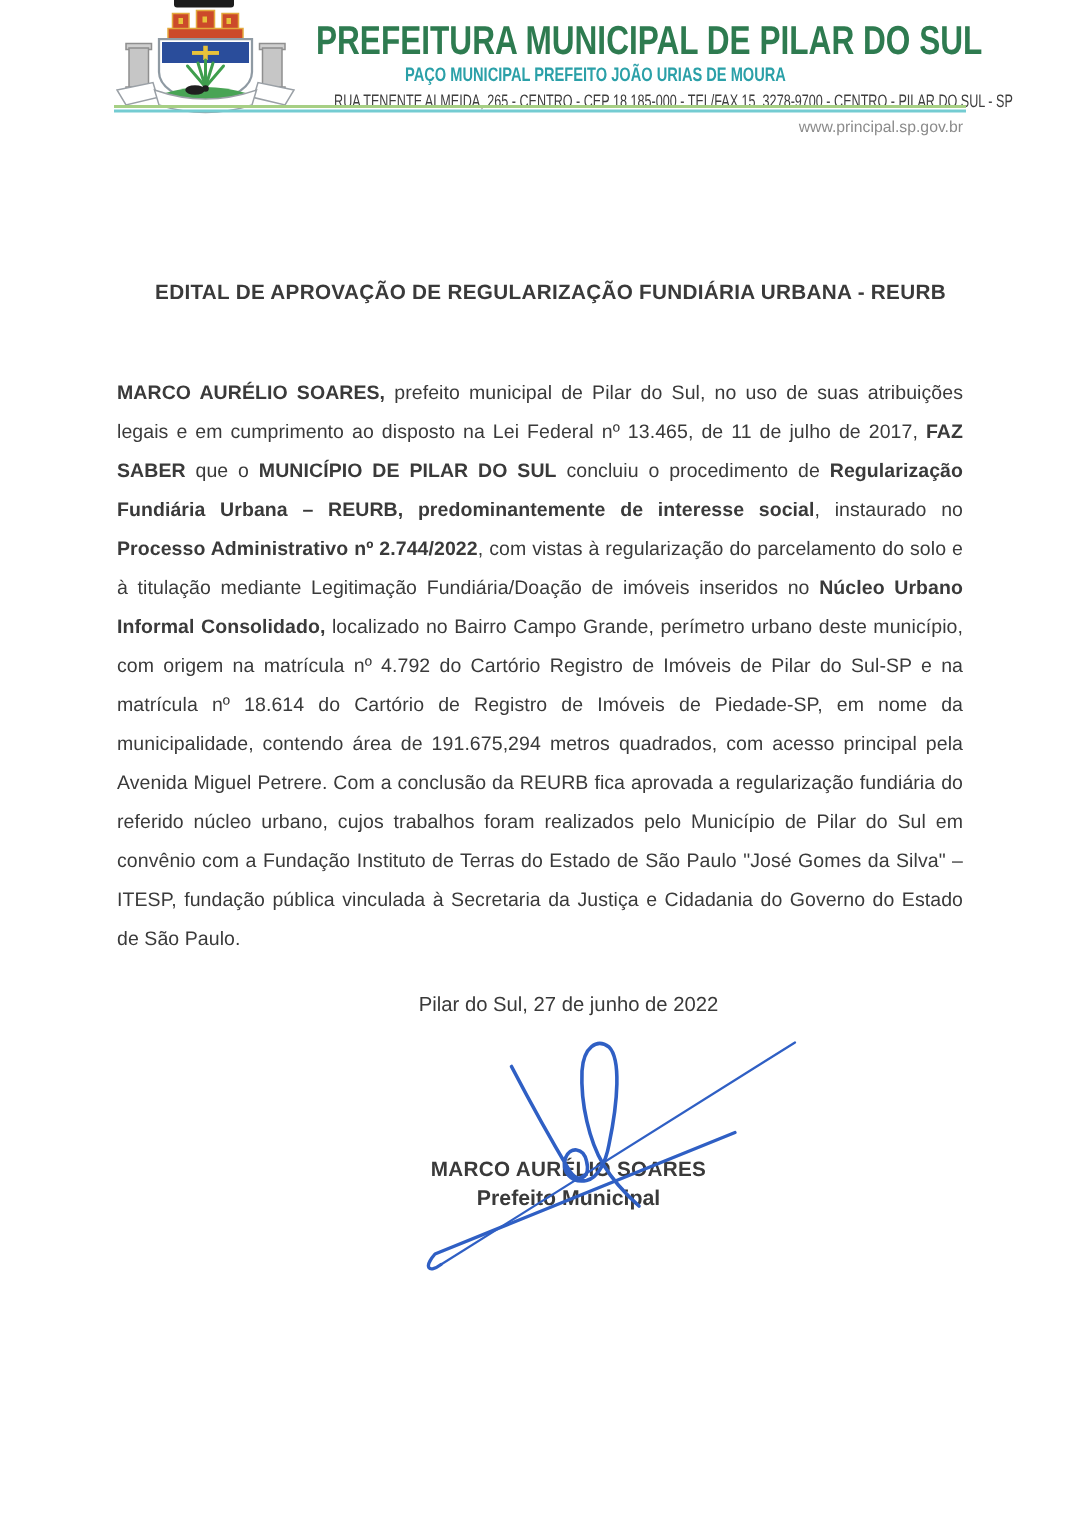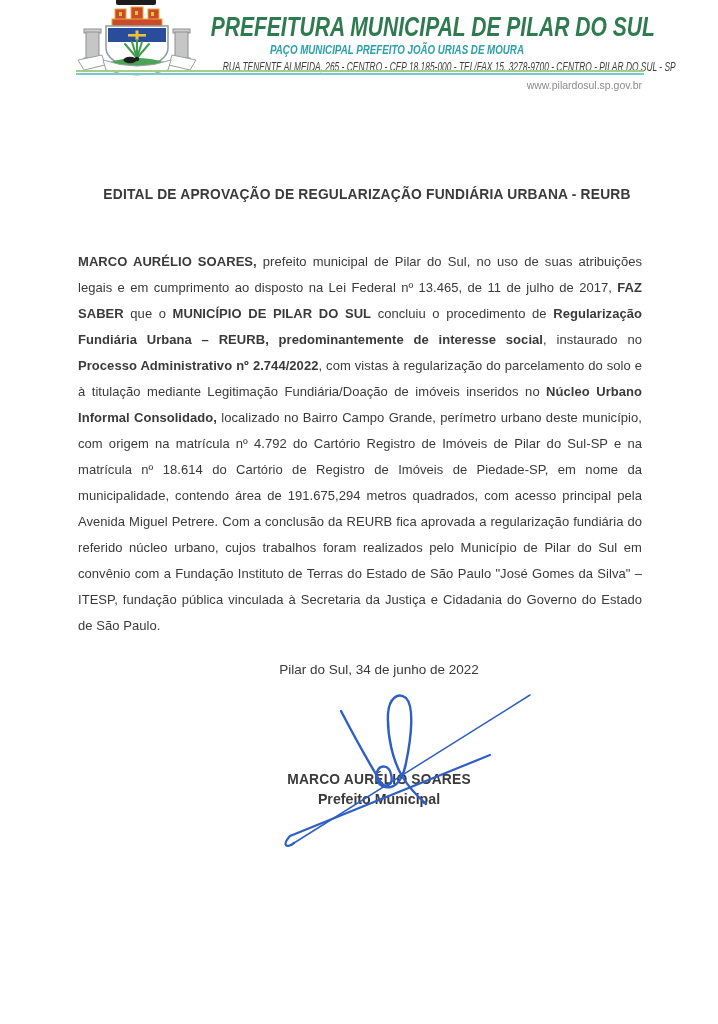--- a/index.html
+++ b/index.html
@@ -3,21 +3,21 @@
 <meta charset="utf-8">
 <style>
   html,body { margin:0; padding:0; background:#ffffff; }
   .page {
     position:relative; width:718px; height:1024px; background:#ffffff;
     font-family:"Liberation Sans", sans-serif; color:#3a3a3a; overflow:hidden;
   }
   
   .scan-artifact { position:absolute; left:116px; top:0; width:40px; height:5px; background:#1c1c1c; border-radius:0 0 2px 2px; }
   .logo { position:absolute; left:76px; top:2px; width:122px; height:76px; }
-  .header-text { position:absolute; left:148px; right:72px; top:0; text-align:center;font-style:italic; }
+  .header-text { position:absolute; left:148px; right:72px; top:0; text-align:center; }
   .h-title {
     display:inline-block; margin-top:13px; font-size:27px; font-weight:bold;
     color:#2e7b50; white-space:nowrap; transform:scaleX(0.78); transform-origin:center;
     letter-spacing:0px; line-height:1.05;
   }
   .h-sub {
     display:block; margin-top:1px; font-size:13px; font-weight:bold; color:#2ba0a8;
     white-space:nowrap; transform:scaleX(0.75); transform-origin:center;
   }
   .h-addr {
@@ -98,27 +98,27 @@
     <path d="M 27 58 Q 61 70 95 58 L 92 68 Q 61 78 30 68 Z" fill="#ffffff" stroke="#9aa0a6" stroke-width="1"></path>
   </svg>
 
   <div class="header-text">
     <span class="h-title">PREFEITURA MUNICIPAL DE PILAR DO SUL</span>
     <span class="h-sub">PAÇO MUNICIPAL PREFEITO JOÃO URIAS DE MOURA</span>
     <span class="h-addr">RUA TENENTE ALMEIDA, 265 - CENTRO - CEP 18.185-000 - TEL/FAX 15. 3278-9700 - CENTRO - PILAR DO SUL - SP</span>
   </div>
   <div class="rule green"></div>
   <div class="rule teal"></div>
-  <div class="h-site">www.pilardosul.sp.gov.br</div>
+  <div class="h-site">www.principal.sp.gov.br</div>
 
   <div class="doc-title">EDITAL DE APROVAÇÃO DE REGULARIZAÇÃO FUNDIÁRIA URBANA - REURB</div>
 
   <div class="doc-body"><span class="b">MARCO AURÉLIO SOARES,</span><span> prefeito municipal de Pilar do Sul, no uso de suas atribuições legais e em cumprimento ao disposto na Lei Federal nº 13.465, de 11 de julho de 2017, </span><span class="b">FAZ SABER</span><span> que o </span><span class="b">MUNICÍPIO DE PILAR DO SUL</span><span> concluiu o procedimento de </span><span class="b">Regularização Fundiária Urbana – REURB, predominantemente de interesse social</span><span>, instaurado no </span><span class="b">Processo Administrativo nº 2.744/2022</span><span>, com vistas à regularização do parcelamento do solo e à titulação mediante Legitimação Fundiária/Doação de imóveis inseridos no </span><span class="b">Núcleo Urbano Informal Consolidado,</span><span> localizado no Bairro Campo Grande, perímetro urbano deste município, com origem na matrícula nº 4.792 do Cartório Registro de Imóveis de Pilar do Sul-SP e na matrícula nº 18.614 do Cartório de Registro de Imóveis de Piedade-SP, em nome da municipalidade, contendo área de 191.675,294 metros quadrados, com acesso principal pela Avenida Miguel Petrere. Com a conclusão da REURB fica aprovada a regularização fundiária do referido núcleo urbano, cujos trabalhos foram realizados pelo Município de Pilar do Sul em convênio com a Fundação Instituto de Terras do Estado de São Paulo "José Gomes da Silva" – ITESP, fundação pública vinculada à Secretaria da Justiça e Cidadania do Governo do Estado de São Paulo.</span></div>
 
-  <div class="date-line">Pilar do Sul, 34 de junho de 2022</div>
+  <div class="date-line">Pilar do Sul, 27 de junho de 2022</div>
 
   <div class="sig-block">
     <div class="sig-name">MARCO AURÉLIO SOARES</div>
     <div class="sig-title">Prefeito Municipal</div>
   </div>
 
   <svg class="signature-svg" viewBox="0 0 332 172" aria-hidden="true">
     <g fill="none" stroke="#2f5fc4" stroke-linecap="round" stroke-linejoin="round">
       <path stroke-width="2.4" d="M 113 25
         C 125 48 140 75 152 95

